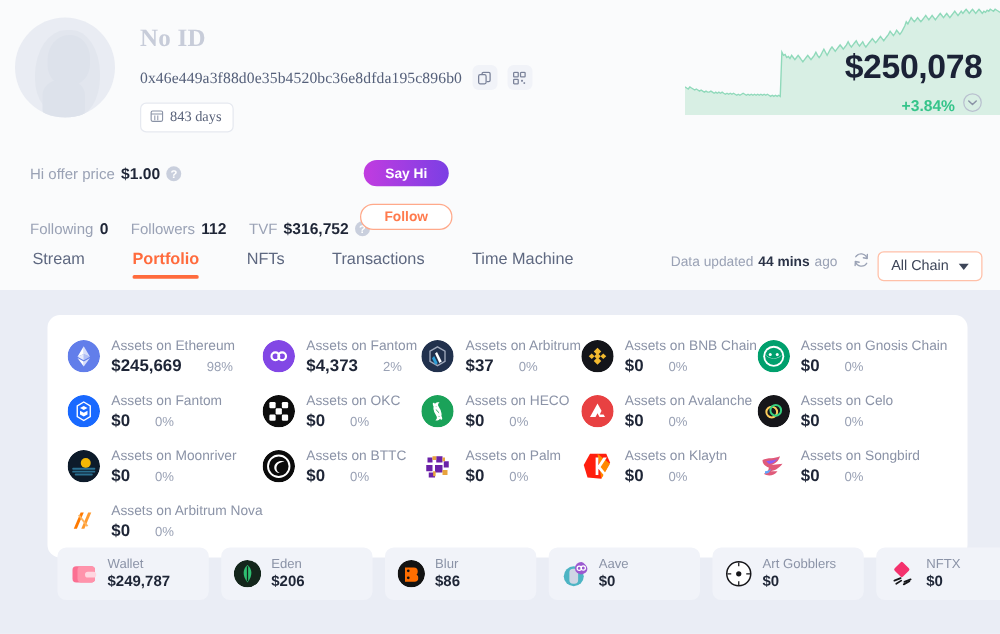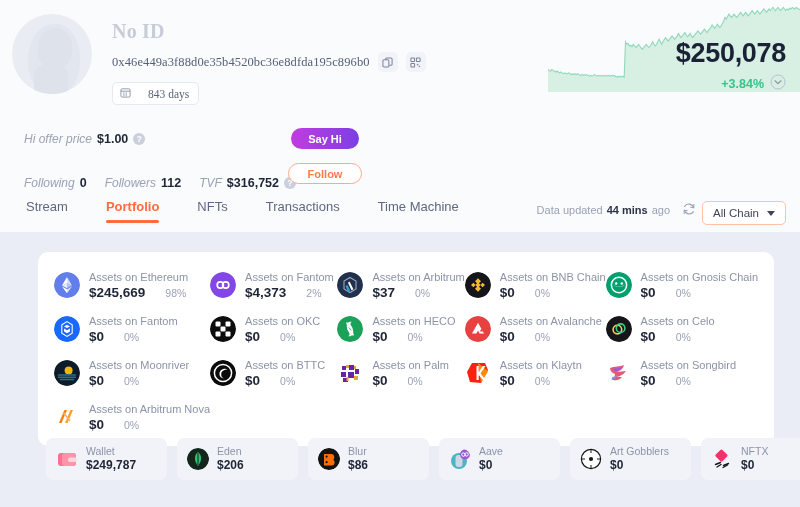--- a/index.html
+++ b/index.html
@@ -59,31 +59,31 @@
     font-size: 12.5px; color: #55607a; letter-spacing: .1px;
   }
   .ic-btn {
     width: 20px; height: 20px; border-radius: 5px;
     background: #f1f3f8; margin-left: 8px;
     display: flex; align-items: center; justify-content: center;
     cursor: pointer;
   }
   .ic-btn svg { display: block; }
   .days-badge {
-    margin-top: 10px; display: inline-flex; align-items: center; gap: 17px;
+    margin-top: 10px; display: inline-flex; align-items: center; gap: 5px;
     border: 1px solid #e6e9f0; border-radius: 5px;
     padding: 4px 9px 4px 7px; font-size: 11.5px; color: #5a637a;
     background: #fff;
   }
 
   
   .stats { position: absolute; left: 24px; top: 128px; width: 420px; }
   .stat-line { display: flex; align-items: center; height: 22px; }
   .stat-line.second { margin-top: 22px; }
-  .lbl { font-size: 12px; color: #9aa2b5; font-style: italic; }
+  .lbl { font-size: 12px; color: #9aa2b5; }
   .val { font-size: 12.5px; color: #1e2536; font-weight: bold; margin-left: 5px; }
   .gap { width: 18px; }
   .qmark {
     display: inline-block; width: 12px; height: 12px; border-radius: 50%;
     background: #c9cfdd; color: #fff; font-size: 9px; line-height: 12px;
     text-align: center; margin-left: 5px; font-weight: bold;
   }
 
   .btn-sayhi {
     position: absolute; left: 291px; top: 128px;

